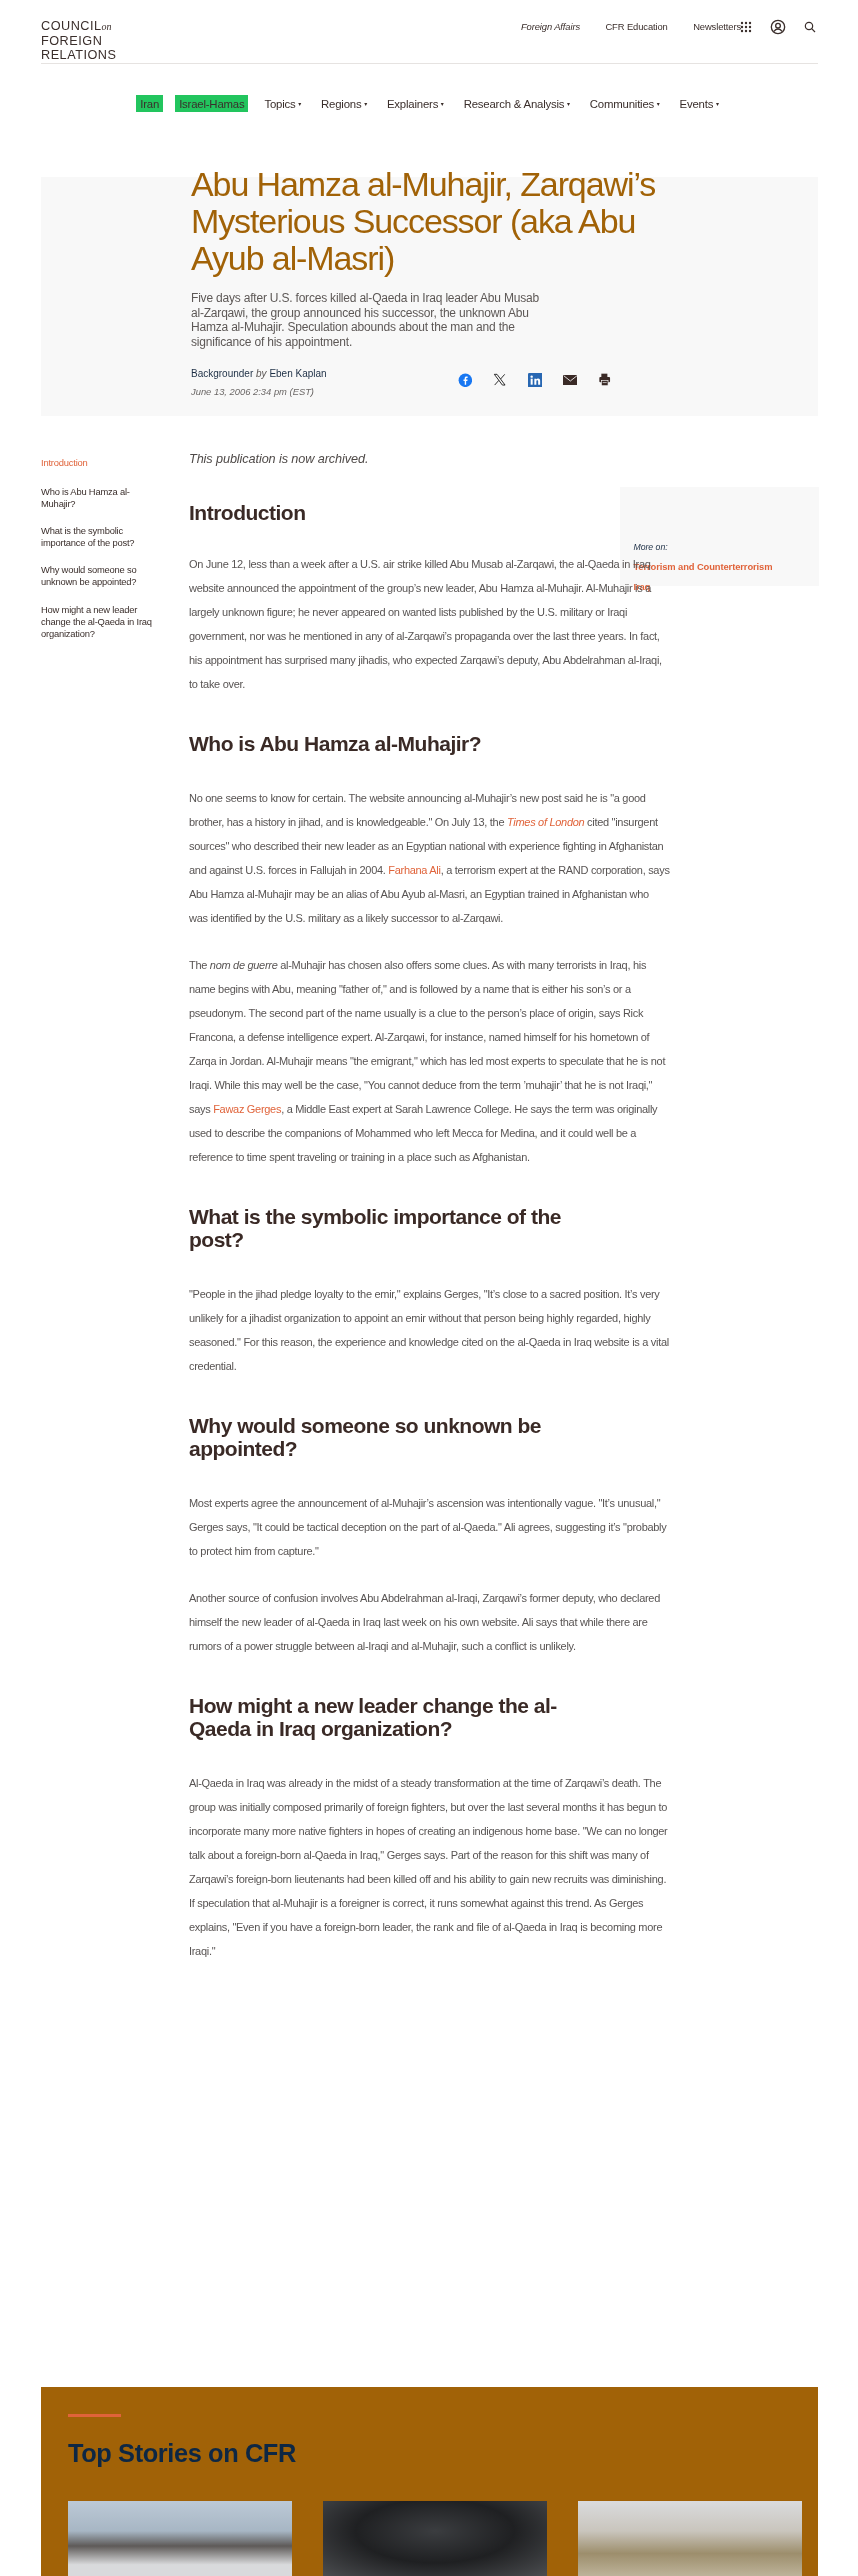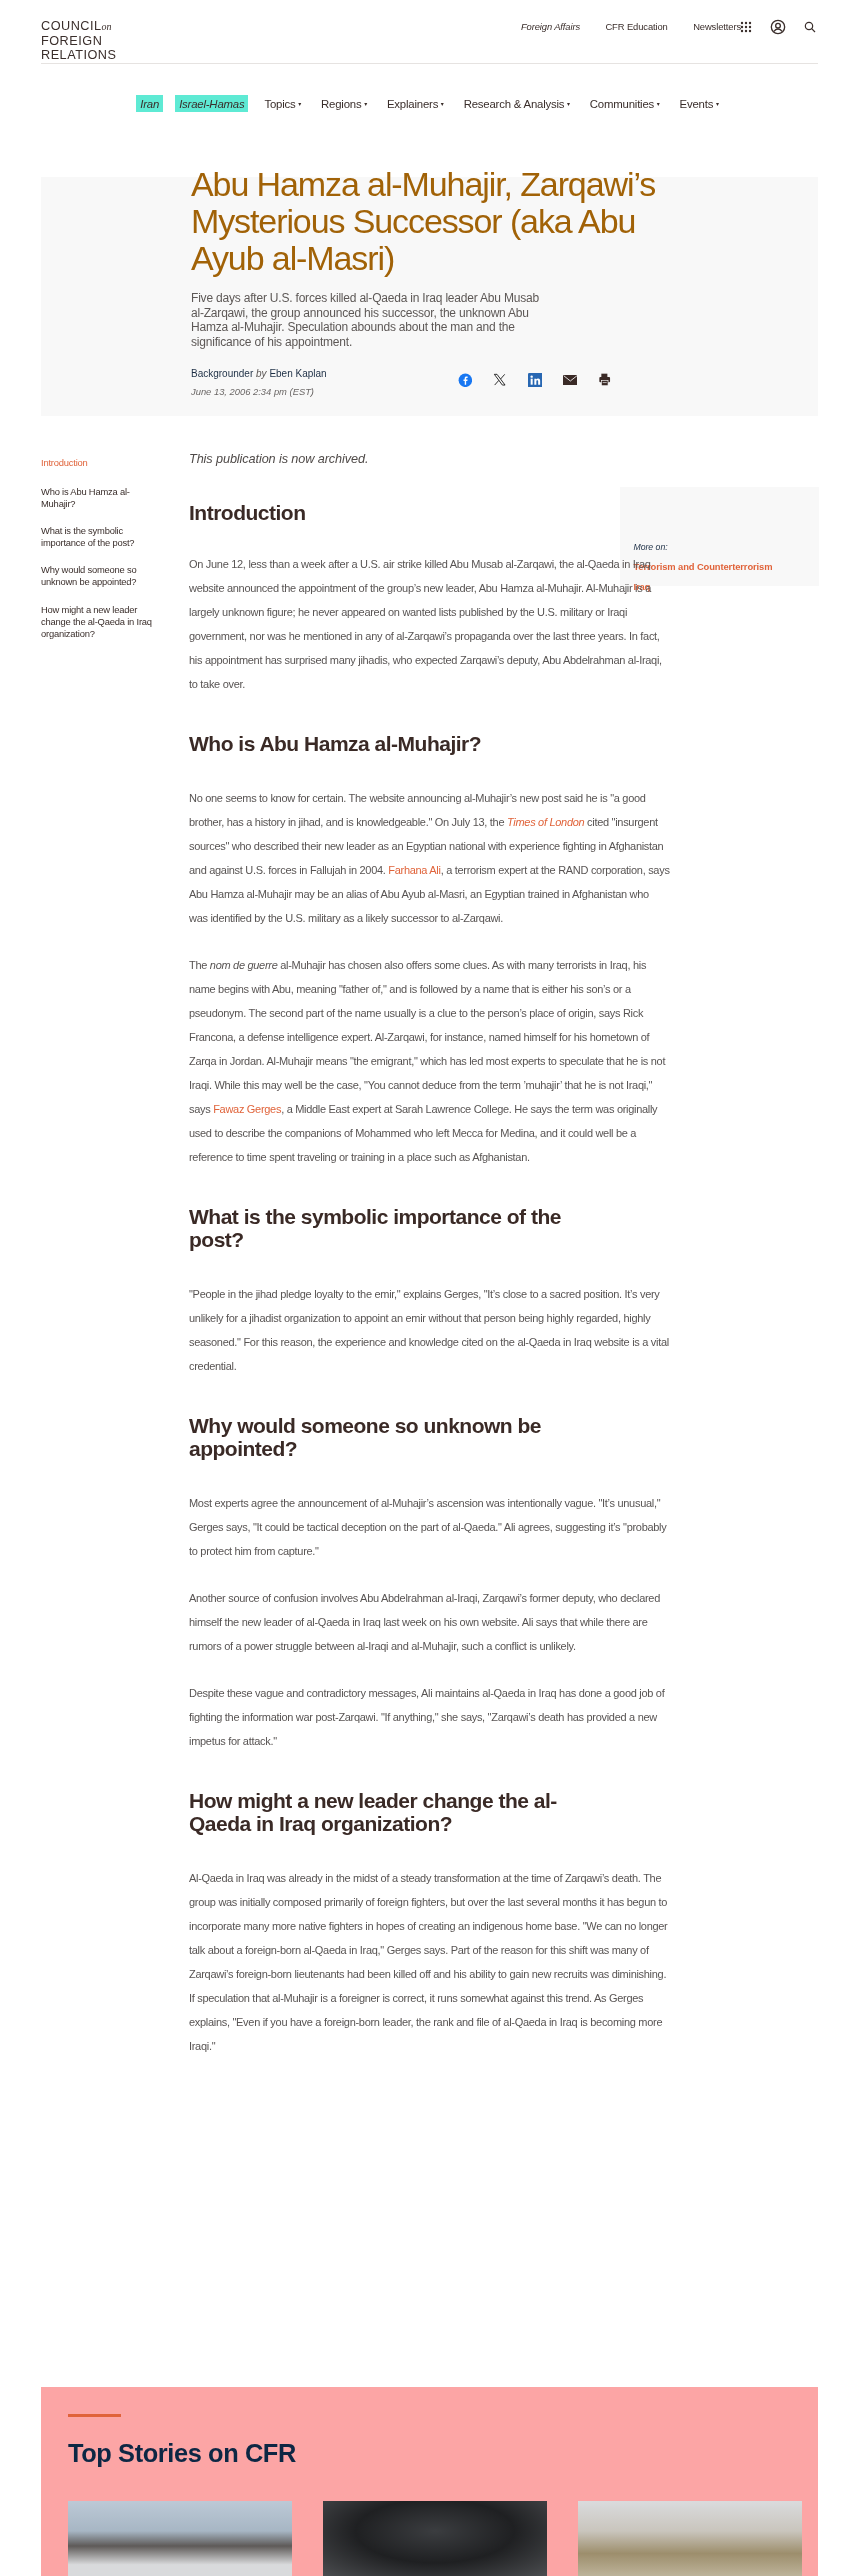--- a/index.html
+++ b/index.html
@@ -33,21 +33,21 @@
 
   
   .mainnav {
     position: absolute; top: 95px; left: 0; right: 0;
     display: flex; justify-content: center; align-items: center;
   }
   .mainnav .nav-item {
     font-size: 11.4px; color: #3a2e2b; margin: 0 6px; padding: 2.7px 4px;
     display: flex; align-items: center; letter-spacing: -0.2px;
   }
-  .mainnav .nav-item.pill { background: #5eead4; font-style: italic; }
+  .mainnav .nav-item.pill { background: #22c55e; }
   .mainnav .caret { font-size: 6px; margin-left: 2.7px; }
 
   
   .hero {
     position: absolute; left: 41px; right: 41px; top: 177px; height: 239px;
     background: #f8f8f8;
   }
   .hero-inner { position: absolute; left: 150px; top: -11.4px; width: 481px; }
   .title {
     font-size: 34px; line-height: 37px; color: #a16207; font-weight: normal;
@@ -90,21 +90,21 @@
     position: absolute; left: 620px; top: 487px; width: 199px; height: 99px;
     background: #f8f8f8; padding: 19px 13.4px;
   }
   .more-on .label { font-size: 8.7px; font-style: italic; color: #1d2f45; margin-top: 36px; }
   .more-on a { display: block; font-size: 9.4px; font-weight: bold; color: #e0633a; margin-top: 9.4px; letter-spacing: -0.1px; }
   .more-on a + a { margin-top: 8.7px; }
 
   
   .top-stories {
     position: absolute; left: 41px; right: 41px; top: 2387px; height: 189px;
-    background: #fca5a5;
+    background: #a16207;
   }
   .ts-bar { position: absolute; left: 27px; top: 27px; width: 53px; height: 3.3px; background: #e0633a; }
   .ts-title { position: absolute; left: 27px; top: 52px; font-size: 25.4px; color: #0d2744; letter-spacing: -0.4px; }
   .ts-cards { position: absolute; left: 27px; top: 114px; display: flex; }
   .ts-card { width: 224px; height: 75px; margin-right: 31px; overflow: hidden; position: relative; cursor: pointer; }
   .ts-card .img { width: 100%; height: 100%; }
   .img1 { background: linear-gradient(180deg, #bcc9d6 0%, #a7b6c4 40%, #5e5a58 60%, #d9dadc 85%); }
   .img2 { background: radial-gradient(ellipse at 50% 40%, #3b3d40 0%, #1f2022 50%, #4b4d50 100%); }
   .img3 { background: linear-gradient(180deg, #dadbdd 0%, #c9c5bd 40%, #9d8e6c 70%, #bdb39a 100%); }
 </style>
@@ -260,21 +260,20 @@
   <h2>Who is Abu Hamza al-Muhajir?</h2>
   <p><span>No one seems to know for certain. The website announcing al-Muhajir’s new post said he is "a good brother, has a history in jihad, and is knowledgeable." On July 13, the </span><a class="lnk"><em>Times of London</em></a><span> cited "insurgent sources" who described their new leader as an Egyptian national with experience fighting in Afghanistan and against U.S. forces in Fallujah in 2004. </span><a class="lnk">Farhana Ali</a><span>, a terrorism expert at the RAND corporation, says Abu Hamza al-Muhajir may be an alias of Abu Ayub al-Masri, an Egyptian trained in Afghanistan who was identified by the U.S. military as a likely successor to al-Zarqawi.</span></p>
   <p><span>The </span><em>nom de guerre</em><span> al-Muhajir has chosen also offers some clues. As with many terrorists in Iraq, his name begins with Abu, meaning "father of," and is followed by a name that is either his son’s or a pseudonym. The second part of the name usually is a clue to the person’s place of origin, says Rick Francona, a defense intelligence expert. Al-Zarqawi, for instance, named himself for his hometown of Zarqa in Jordan. Al-Muhajir means "the emigrant," which has led most experts to speculate that he is not Iraqi. While this may well be the case, "You cannot deduce from the term ’muhajir’ that he is not Iraqi," says </span><a class="lnk">Fawaz Gerges</a><span>, a Middle East expert at Sarah Lawrence College. He says the term was originally used to describe the companions of Mohammed who left Mecca for Medina, and it could well be a reference to time spent traveling or training in a place such as Afghanistan.</span></p>
 
   <h2>What is the symbolic importance of the post?</h2>
   <p>"People in the jihad pledge loyalty to the emir," explains Gerges, "It’s close to a sacred position. It’s very unlikely for a jihadist organization to appoint an emir without that person being highly regarded, highly seasoned." For this reason, the experience and knowledge cited on the al-Qaeda in Iraq website is a vital credential.</p>
 
   <h2>Why would someone so unknown be appointed?</h2>
   <p>Most experts agree the announcement of al-Muhajir’s ascension was intentionally vague. "It’s unusual," Gerges says, "It could be tactical deception on the part of al-Qaeda." Ali agrees, suggesting it’s "probably to protect him from capture."</p>
   <p>Another source of confusion involves Abu Abdelrahman al-Iraqi, Zarqawi’s former deputy, who declared himself the new leader of al-Qaeda in Iraq last week on his own website. Ali says that while there are rumors of a power struggle between al-Iraqi and al-Muhajir, such a conflict is unlikely.</p>
-  <p>Despite these vague and contradictory messages, Ali maintains al-Qaeda in Iraq has done a good job of fighting the information war post-Zarqawi. "If anything," she says, "Zarqawi’s death has provided a new impetus for attack."</p>
 
   <h2>How might a new leader change the al-Qaeda in Iraq organization?</h2>
   <p>Al-Qaeda in Iraq was already in the midst of a steady transformation at the time of Zarqawi’s death. The group was initially composed primarily of foreign fighters, but over the last several months it has begun to incorporate many more native fighters in hopes of creating an indigenous home base. "We can no longer talk about a foreign-born al-Qaeda in Iraq," Gerges says. Part of the reason for this shift was many of Zarqawi’s foreign-born lieutenants had been killed off and his ability to gain new recruits was diminishing. If speculation that al-Muhajir is a foreigner is correct, it runs somewhat against this trend. As Gerges explains, "Even if you have a foreign-born leader, the rank and file of al-Qaeda in Iraq is becoming more Iraqi."</p>
 </article>
 
 <section class="top-stories">
   <div class="ts-bar"></div>
   <h2 class="ts-title">Top Stories on CFR</h2>
   <div class="ts-cards">
     <div class="ts-card">

